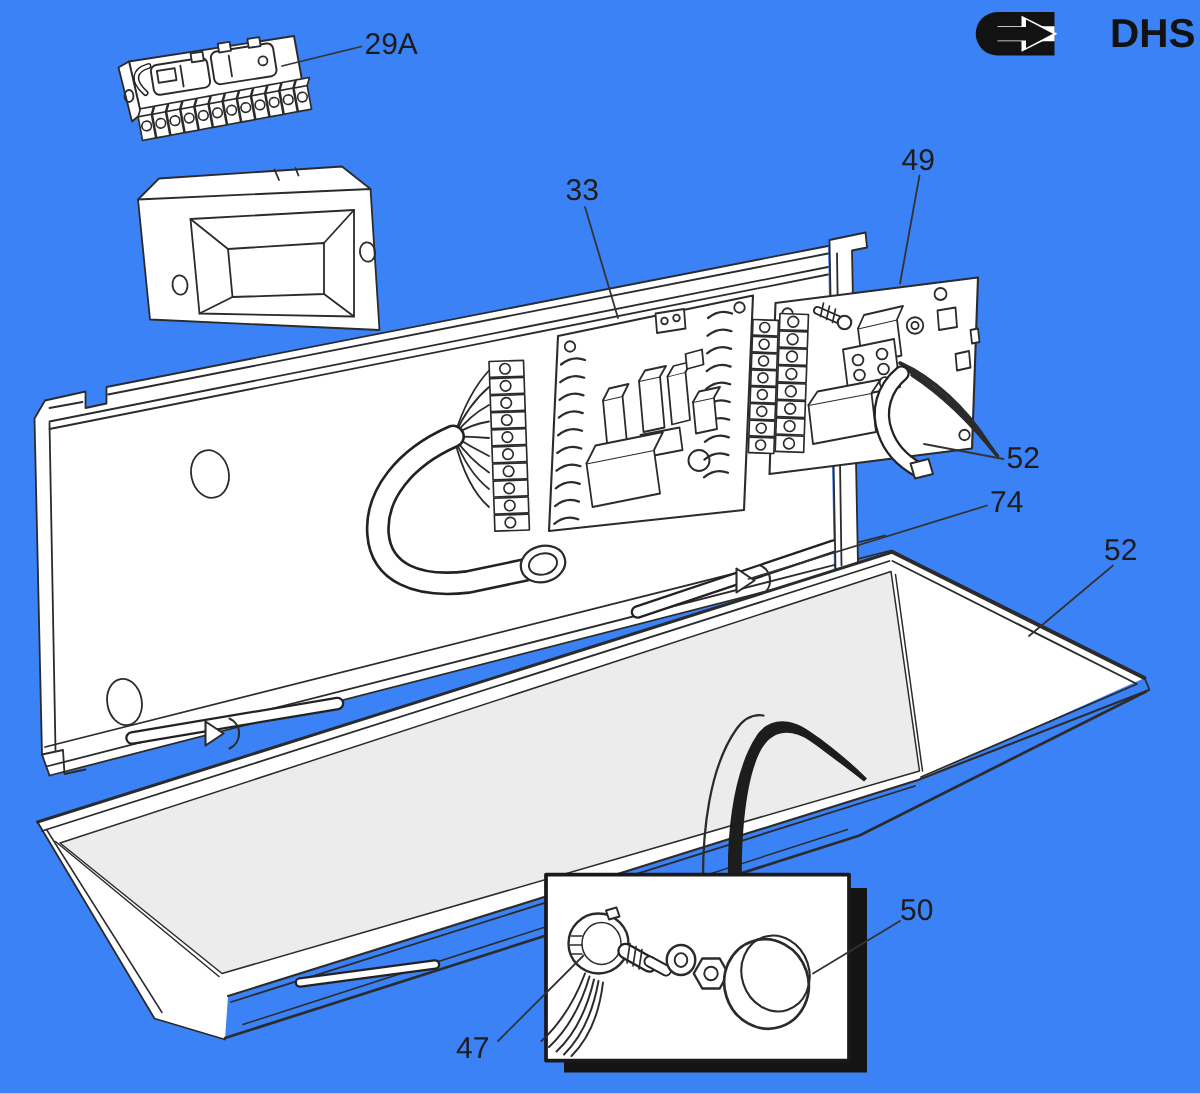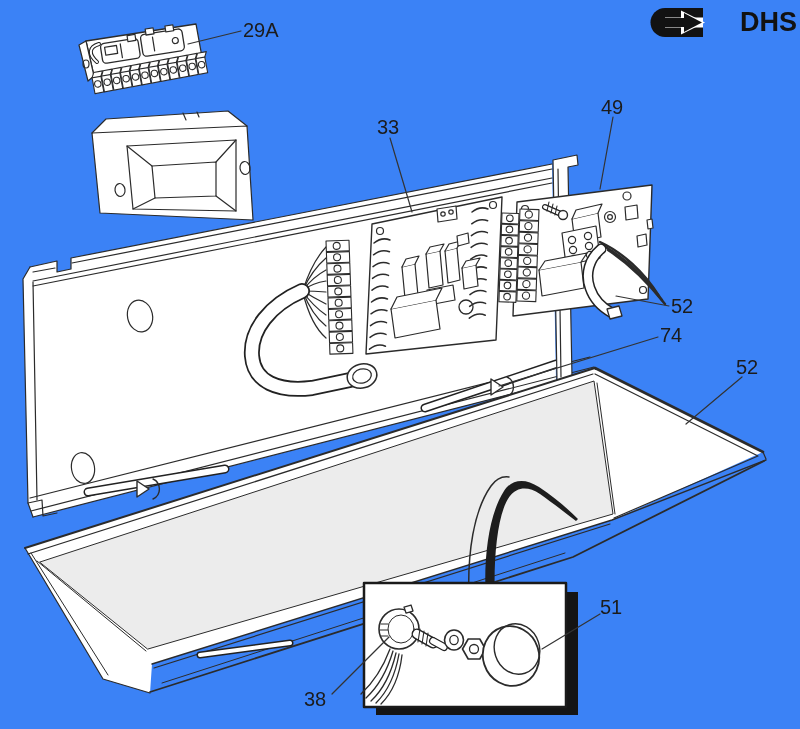--- a/index.html
+++ b/index.html
@@ -423,18 +423,18 @@
     <path d="M332,694 L389,637"></path>
   </g>
 </svg>
 
 <div class="callout co-29a">29A</div>
 <div class="callout co-43">33</div>
 <div class="callout co-42">49</div>
 <div class="callout co-37">52</div>
 <div class="callout co-55">74</div>
 <div class="callout co-52">52</div>
-<div class="callout co-39">51</div>
-<div class="callout co-38">38</div>
+<div class="callout co-39">50</div>
+<div class="callout co-38">47</div>
 
 <div class="brand-text">DHS</div>
 
 </div>
 
 </body></html>

